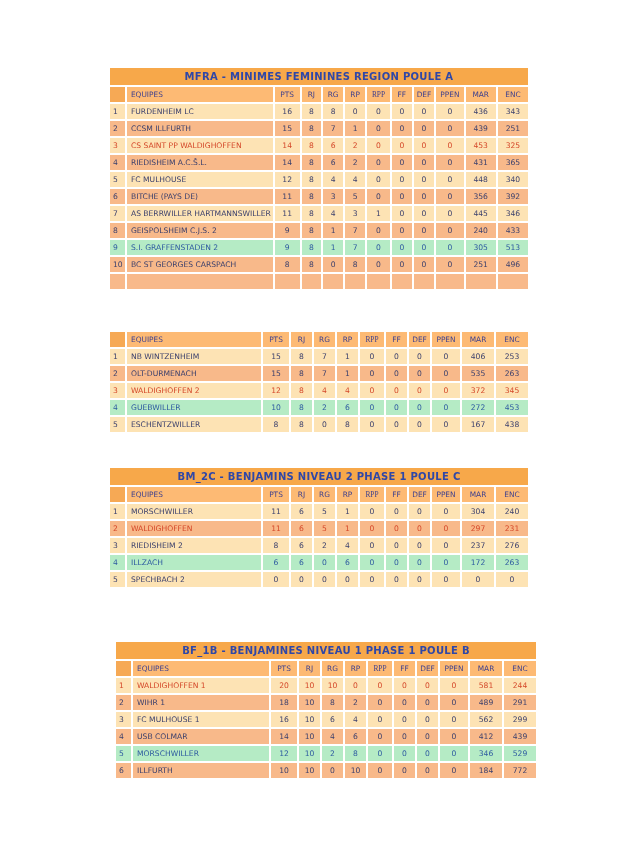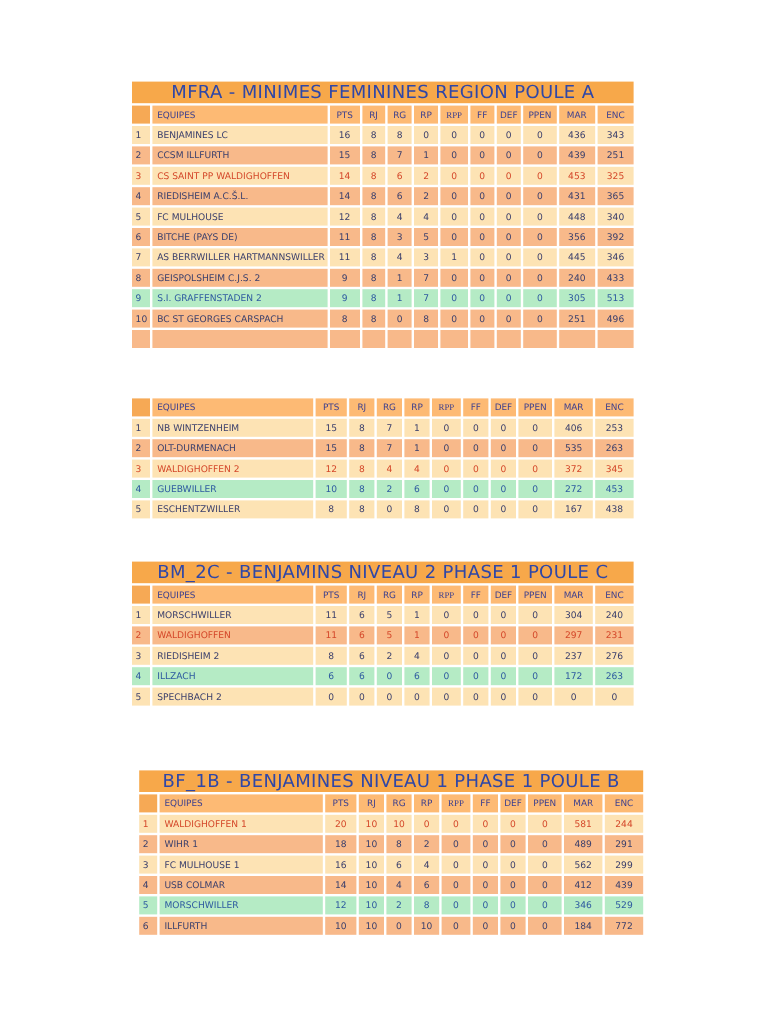--- a/index.html
+++ b/index.html
@@ -1,19 +1,19 @@
 <!DOCTYPE html>
 <html><head>
   <meta charset="utf-8">
   <style>
     html, body { margin: 0; padding: 0; background: #ffffff; }
     body { width: 631px; height: 851px; position: relative; font-family: "DejaVu Sans", sans-serif; overflow: hidden; }
     .standings { position: absolute; border-collapse: separate; border-spacing: 2px; font-size: 7.6px; }
     .standings td, .standings th { padding: 0 2px; height: 15px; white-space: nowrap; font-weight: normal; }
-    .title-row th { background: #f7a84a; color: #2f47a7; font-weight: normal; font-size: 15px; letter-spacing: 0.3px; height: 17px; text-align: center; }
+    .title-row th { background: #f7a84a; color: #2f47a7; font-weight: bold; font-size: 10px; letter-spacing: 0.3px; height: 17px; text-align: center; }
     .head-row th { background: #fdba74; color: #3c3f8e; font-size: 7.4px; text-align: center; }
     .head-row th.col-team { text-align: left; padding-left: 4px; }
     .head-row th.col-rank { background: #f6a955; }
     td.num { text-align: center; }
     td.rank { text-align: left; padding-left: 3px; width: 10px; }
     td.team { text-align: left; padding-left: 4px; }
     tr.r-light td { background: #fde3b4; color: #3a3f6c; }
     tr.r-dark td  { background: #f8b98a; color: #3a3f6c; }
     tr.r-green td { background: #b5ebc5; color: #2e5ba0; }
     tr.r-club td  { color: #d4482a; }
@@ -43,21 +43,21 @@
     <th class="w-sm">RP</th>
     <th class="w-rpp">RPP</th>
     <th class="w-sm">FF</th>
     <th class="w-sm">DEF</th>
     <th class="w-ppen">PPEN</th>
     <th class="w-mar">MAR</th>
     <th class="w-enc">ENC</th>
   </tr>
   <tr class="r-light">
     <td class="rank">1</td>
-    <td class="team">BENJAMINES LC</td>
+    <td class="team">FURDENHEIM LC</td>
     <td class="num">16</td>
     <td class="num">8</td>
     <td class="num">8</td>
     <td class="num">0</td>
     <td class="num">0</td>
     <td class="num">0</td>
     <td class="num">0</td>
     <td class="num">0</td>
     <td class="num">436</td>
     <td class="num">343</td>

